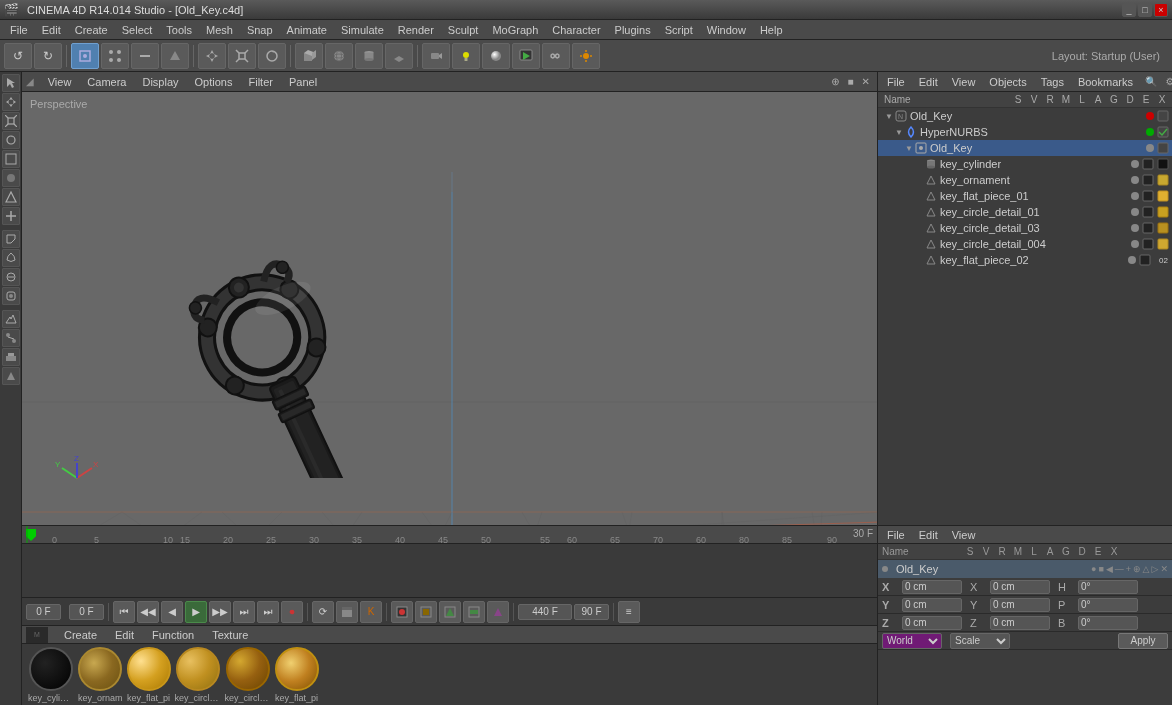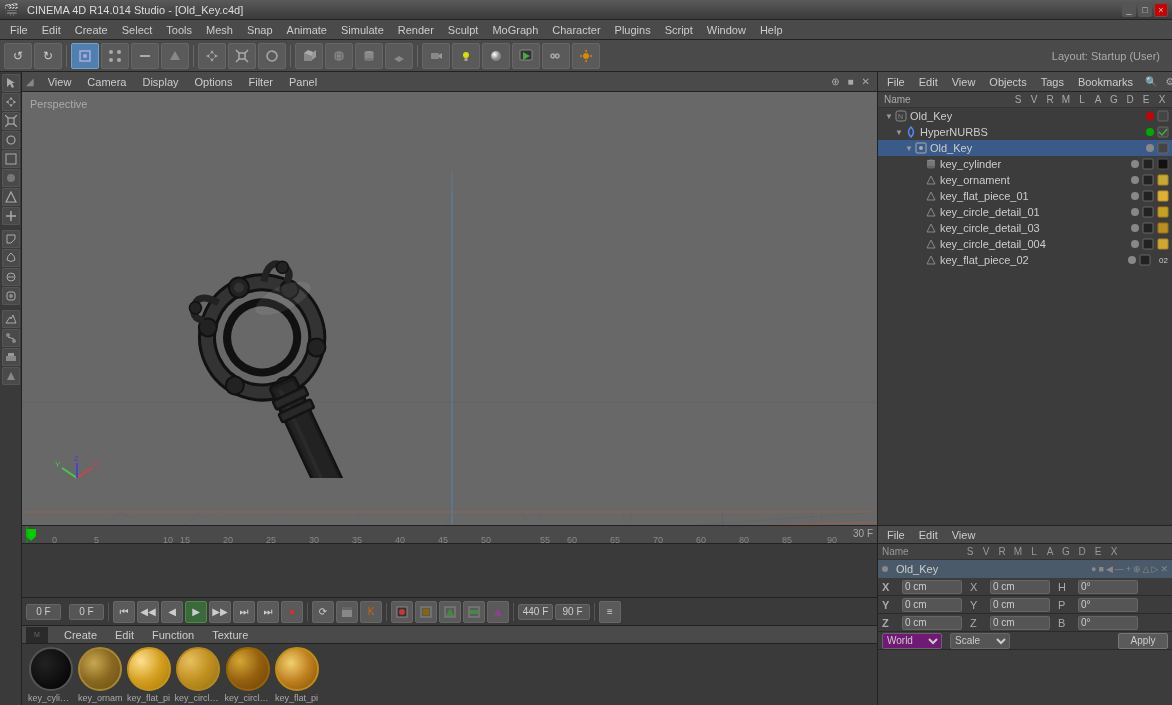--- a/index.html
+++ b/index.html
@@ -895,21 +895,21 @@
             </svg>
         </div>
         <div class="tc-btn">
           <svg width="12" height="12" viewBox="0 0 12 12">
               <polygon points="2,10 6,2 10,10" fill="#884488"></polygon>
             </svg>
         </div>
 
         <div class="tc-sep"></div>
 
-        <span style="width:35px;height:16px;background:#555;border:1px solid #666;border-radius:2px;font-size:10px;color:#ccc;display:flex;align-items:center;justify-content:center;cursor:pointer;">440 F</span>
+        <span style="width:54px;height:16px;background:#555;border:1px solid #666;border-radius:2px;font-size:10px;color:#ccc;display:flex;align-items:center;justify-content:center;cursor:pointer;">440 F</span>
         <span style="width:35px;height:16px;background:#555;border:1px solid #666;border-radius:2px;font-size:10px;color:#ccc;display:flex;align-items:center;justify-content:center;cursor:pointer;">90 F</span>
 
         <div class="tc-sep"></div>
         <div class="tc-btn">≡</div>
       </div>
     </div>
 
     <div id="bottom-area">
       <div id="bottom-header">
 

